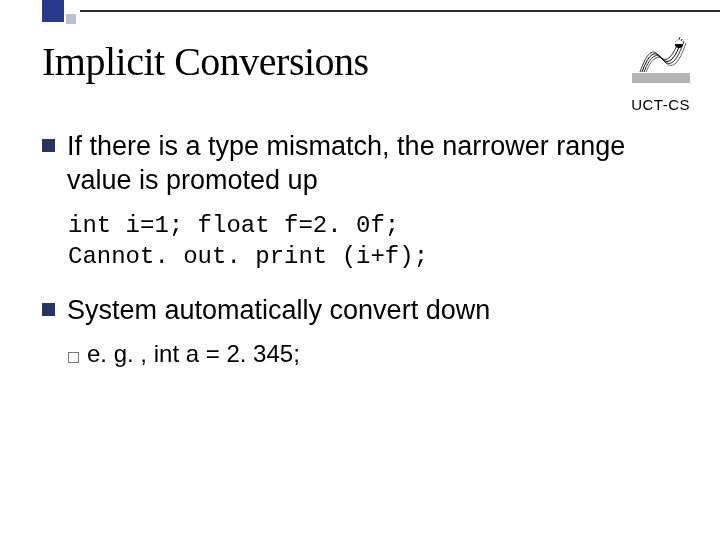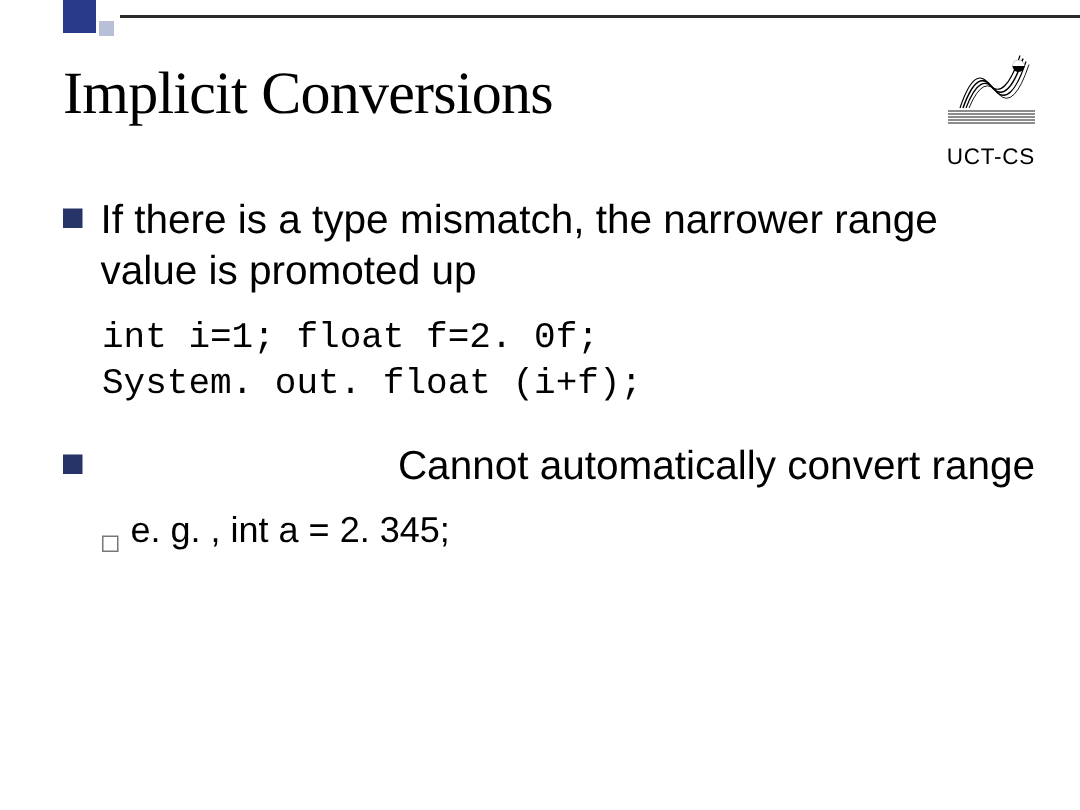--- a/index.html
+++ b/index.html
@@ -70,21 +70,20 @@
   .content {
     position: absolute;
     top: 130px;
     left: 42px;
     right: 30px;
   }
   .bullet-item {
     display: flex;
     align-items: flex-start;
     margin-bottom: 12px;
-    justify-content: space-between;
   }
   .bullet-sq {
     width: 13px;
     height: 13px;
     background: #273468;
     flex-shrink: 0;
     margin-top: 9px;
     margin-right: 12px;
   }
   .bullet-text {
@@ -95,21 +94,21 @@
     font-family: "Courier New", Courier, monospace;
     font-size: 24px;
     line-height: 1.3;
     margin-left: 26px;
     margin-top: 6px;
     margin-bottom: 22px;
     white-space: pre;
   }
   .sub-bullet {
     display: flex;
-    align-items: flex-end;
+    align-items: center;
     margin-left: 26px;
     margin-top: 8px;
   }
   .sub-sq {
     width: 11px;
     height: 11px;
     border: 1.5px solid #777;
     flex-shrink: 0;
     margin-top: 8px;
     margin-right: 8px;
@@ -151,25 +150,25 @@
 <div class="org-label">UCT-CS</div>
 
 <div class="content">
 
   <div class="bullet-item">
     <div class="bullet-sq"></div>
     <div class="bullet-text">If there is a type mismatch, the narrower range value is promoted up</div>
   </div>
 
   <div class="code-block"><span>int i=1; float f=2. 0f;</span>
-<span>System. out. float (i+f);</span></div>
+<span>Cannot. out. print (i+f);</span></div>
 
   <div class="bullet-item">
     <div class="bullet-sq"></div>
-    <div class="bullet-text">Cannot automatically convert range</div>
+    <div class="bullet-text">System automatically convert down</div>
   </div>
 
   <div class="sub-bullet">
     <div class="sub-sq"></div>
     <div class="sub-text"><span>e. g. ,</span><span> int a = 2. 345;</span></div>
   </div>
 
 </div>
 
 </body></html>

